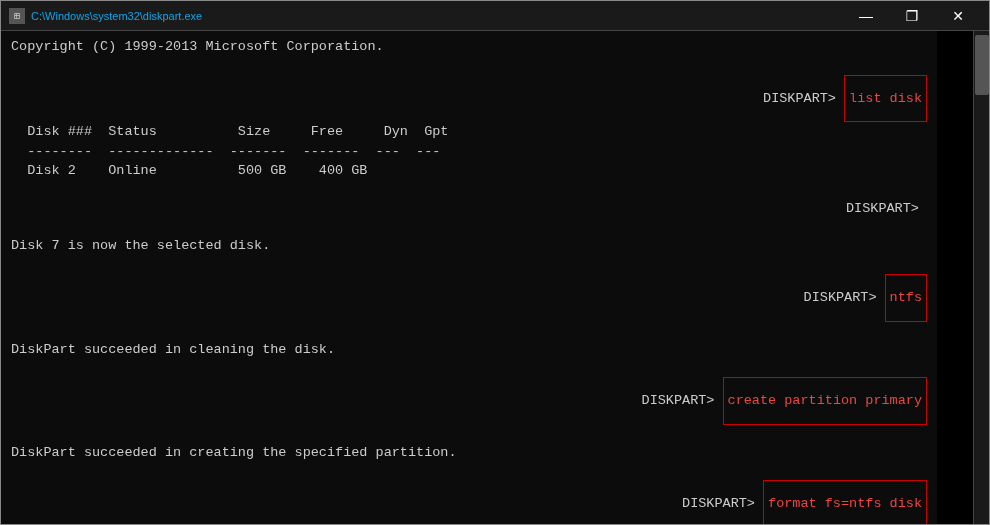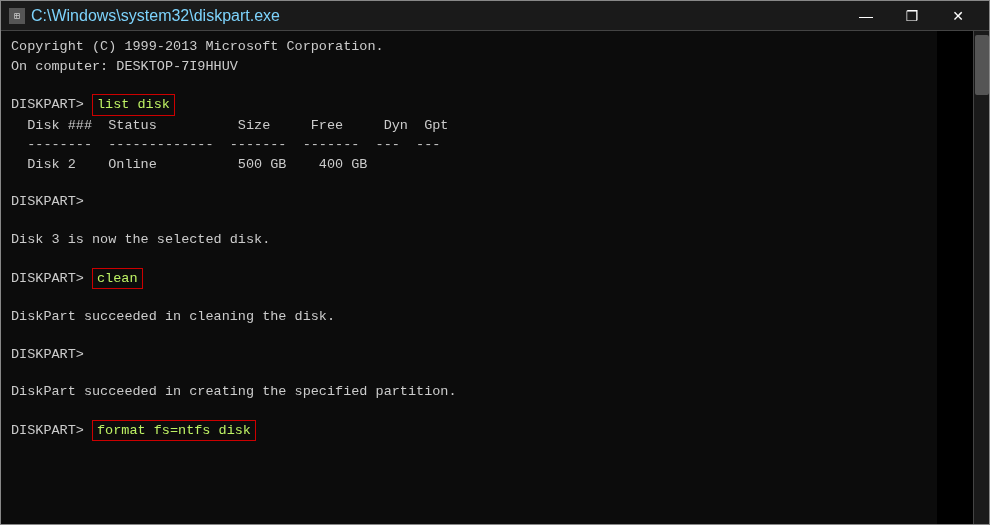--- a/index.html
+++ b/index.html
@@ -40,22 +40,22 @@
       margin-right: 6px;
       background: #555;
       display: inline-flex;
       align-items: center;
       justify-content: center;
       font-size: 10px;
       color: #ccc;
     }
 
     .title-bar-text {
-      color: #7dd3fc;
-      font-size: 16px;
+      color: #0ea5e9;
+      font-size: 11px;
       font-family: 'Segoe UI', Arial, sans-serif;
       flex: 1;
     }
 
     .title-bar-buttons {
       display: flex;
       gap: 0;
     }
 
     .title-btn {
@@ -109,31 +109,32 @@
     }
 
     .line {
       white-space: pre;
       color: #cccccc;
     }
 
     .command-line {
       display: flex;
       align-items: center;
+      justify-content: flex-end;
     }
 
     .prompt {
       color: #cccccc;
       white-space: pre;
     }
 
     .command-box {
       border: 1px solid #cc0000;
-      padding: 0 4px;
-      color: #bef264;
+      padding: 13px 4px;
+      color: #ef4444;
       white-space: pre;
       display: inline-block;
     }
 
     .empty-line {
       height: 18px;
     }
   </style>
 </head>
 <body>
@@ -145,45 +146,45 @@
     <div class="title-bar-buttons">
       <button class="title-btn">—</button>
       <button class="title-btn">❐</button>
       <button class="title-btn close">✕</button>
     </div>
   </div>
 
   <div class="scrollbar-area">
     <div class="console-area">
       <div class="line">Copyright (C) 1999-2013 Microsoft Corporation.</div>
-      <div class="line">On computer: DESKTOP-7I9HHUV</div>
       <div class="empty-line"></div>
       <div class="command-line">
         <span class="prompt">DISKPART&gt; </span>
         <span class="command-box">list disk</span>
       </div>
       <div class="line">  Disk ###  Status          Size     Free     Dyn  Gpt</div>
       <div class="line">  --------  -------------  -------  -------  ---  ---</div>
       <div class="line">  Disk 2    Online          500 GB    400 GB</div>
       <div class="empty-line"></div>
       <div class="command-line">
         <span class="prompt">DISKPART&gt; </span>
       </div>
       <div class="empty-line"></div>
-      <div class="line">Disk 3 is now the selected disk.</div>
+      <div class="line">Disk 7 is now the selected disk.</div>
       <div class="empty-line"></div>
       <div class="command-line">
         <span class="prompt">DISKPART&gt; </span>
-        <span class="command-box">clean</span>
+        <span class="command-box">ntfs</span>
       </div>
       <div class="empty-line"></div>
       <div class="line">DiskPart succeeded in cleaning the disk.</div>
       <div class="empty-line"></div>
       <div class="command-line">
         <span class="prompt">DISKPART&gt; </span>
+        <span class="command-box">create partition primary</span>
       </div>
       <div class="empty-line"></div>
       <div class="line">DiskPart succeeded in creating the specified partition.</div>
       <div class="empty-line"></div>
       <div class="command-line">
         <span class="prompt">DISKPART&gt; </span>
         <span class="command-box">format fs=ntfs disk</span>
       </div>
       <div class="empty-line"></div>
 

